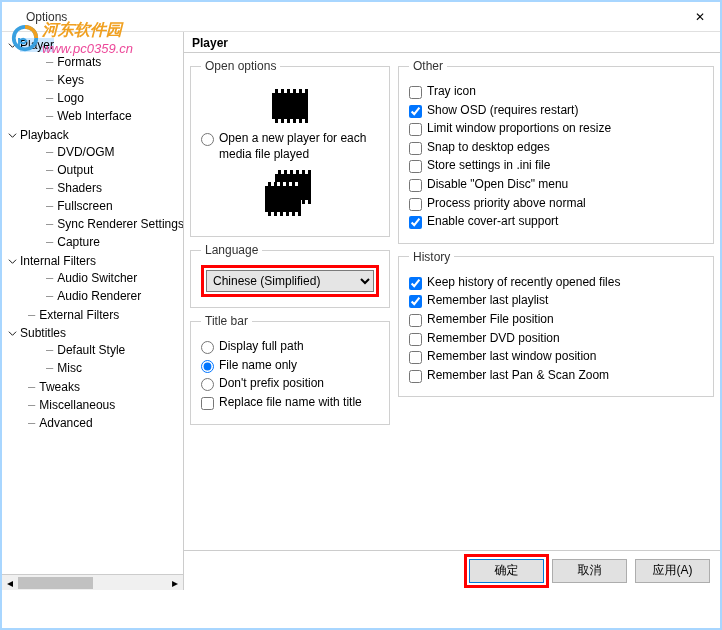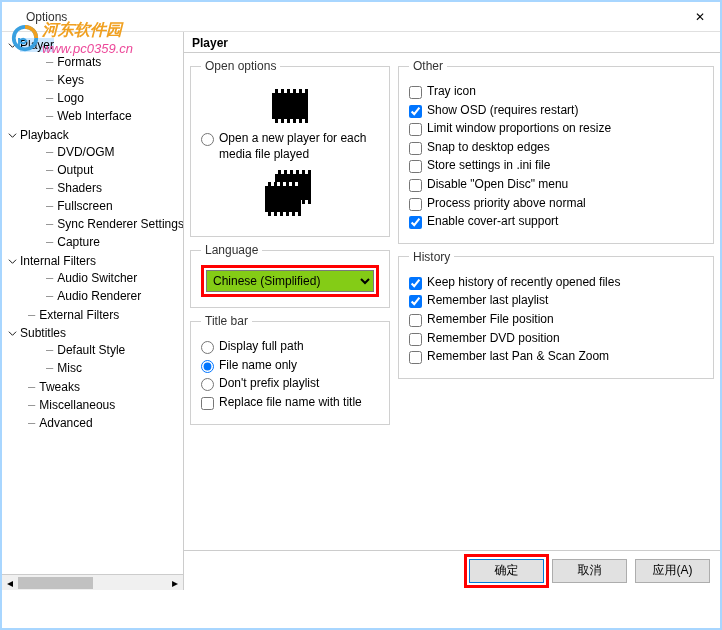--- a/index.html
+++ b/index.html
@@ -48,21 +48,21 @@
 .media-icon { display: flex; justify-content: center; margin: 12px 0; }
 .film { width: 36px; height: 26px; background: #000; position: relative; border: 2px solid #000; }
 .film::before, .film::after { content: ''; position: absolute; width: 36px; height: 4px; background: repeating-linear-gradient(90deg, #fff 0 3px, #000 3px 6px); left: -2px; }
 .film::before { top: -6px; }
 .film::after { bottom: -6px; }
 .film-stack { position: relative; width: 50px; height: 40px; }
 .film-stack .film { position: absolute; }
 .film-stack .film.f1 { top: 0; left: 10px; }
 .film-stack .film.f2 { top: 12px; left: 0; }
 
-.lang-select { width: 100%; padding: 2px; border: 1px solid #7a7a7a; background: #84cc16; font-size: 12px; }
+.lang-select { width: 100%; padding: 2px; border: 1px solid #7a7a7a; background: #e5e5e5; font-size: 12px; }
 .red-box { border: 3px solid #ff0000; padding: 2px; }
 
 .col-left { display: flex; flex-direction: column; gap: 6px; }
 .col-right { display: flex; flex-direction: column; gap: 6px; }
 
 .button-bar { height: 40px; border-top: 1px solid #ccc; display: flex; align-items: center; justify-content: flex-end; padding: 0 10px; gap: 8px; }
 .btn { min-width: 75px; height: 24px; border: 1px solid #adadad; background: #e1e1e1; cursor: pointer; font-size: 12px; padding: 0 10px; }
 .btn.default { border-color: #0078d7; }
 .red-outline { outline: 3px solid #ff0000; outline-offset: 2px; }
 </style>
@@ -294,21 +294,21 @@
           <div class="row">
               <input type="radio" name="tb" style="">
               <label>Display full path</label>
             </div>
           <div class="row">
               <input type="radio" name="tb" checked="" style="">
               <label>File name only</label>
             </div>
           <div class="row">
               <input type="radio" name="tb" style="">
-              <label>Don't prefix playlist</label>
+              <label>Don't prefix position</label>
             </div>
           <div class="row">
               <input type="checkbox" style="">
               <label>Replace file name with title</label>
             </div>
         </fieldset>
       </div>
 
       <div class="col-right">
         <fieldset>
@@ -357,20 +357,24 @@
               <input type="checkbox" checked="" style="">
               <label>Remember last playlist</label>
             </div>
           <div class="row">
               <input type="checkbox" style="">
               <label>Remember File position</label>
             </div>
           <div class="row">
               <input type="checkbox" style="">
               <label>Remember DVD position</label>
+            </div>
+          <div class="row">
+              <input type="checkbox" style="">
+              <label>Remember last window position</label>
             </div>
           <div class="row">
               <input type="checkbox" style="">
               <label>Remember last Pan &amp; Scan Zoom</label>
             </div>
         </fieldset>
       </div>
     </div>
 
     <div class="button-bar">

